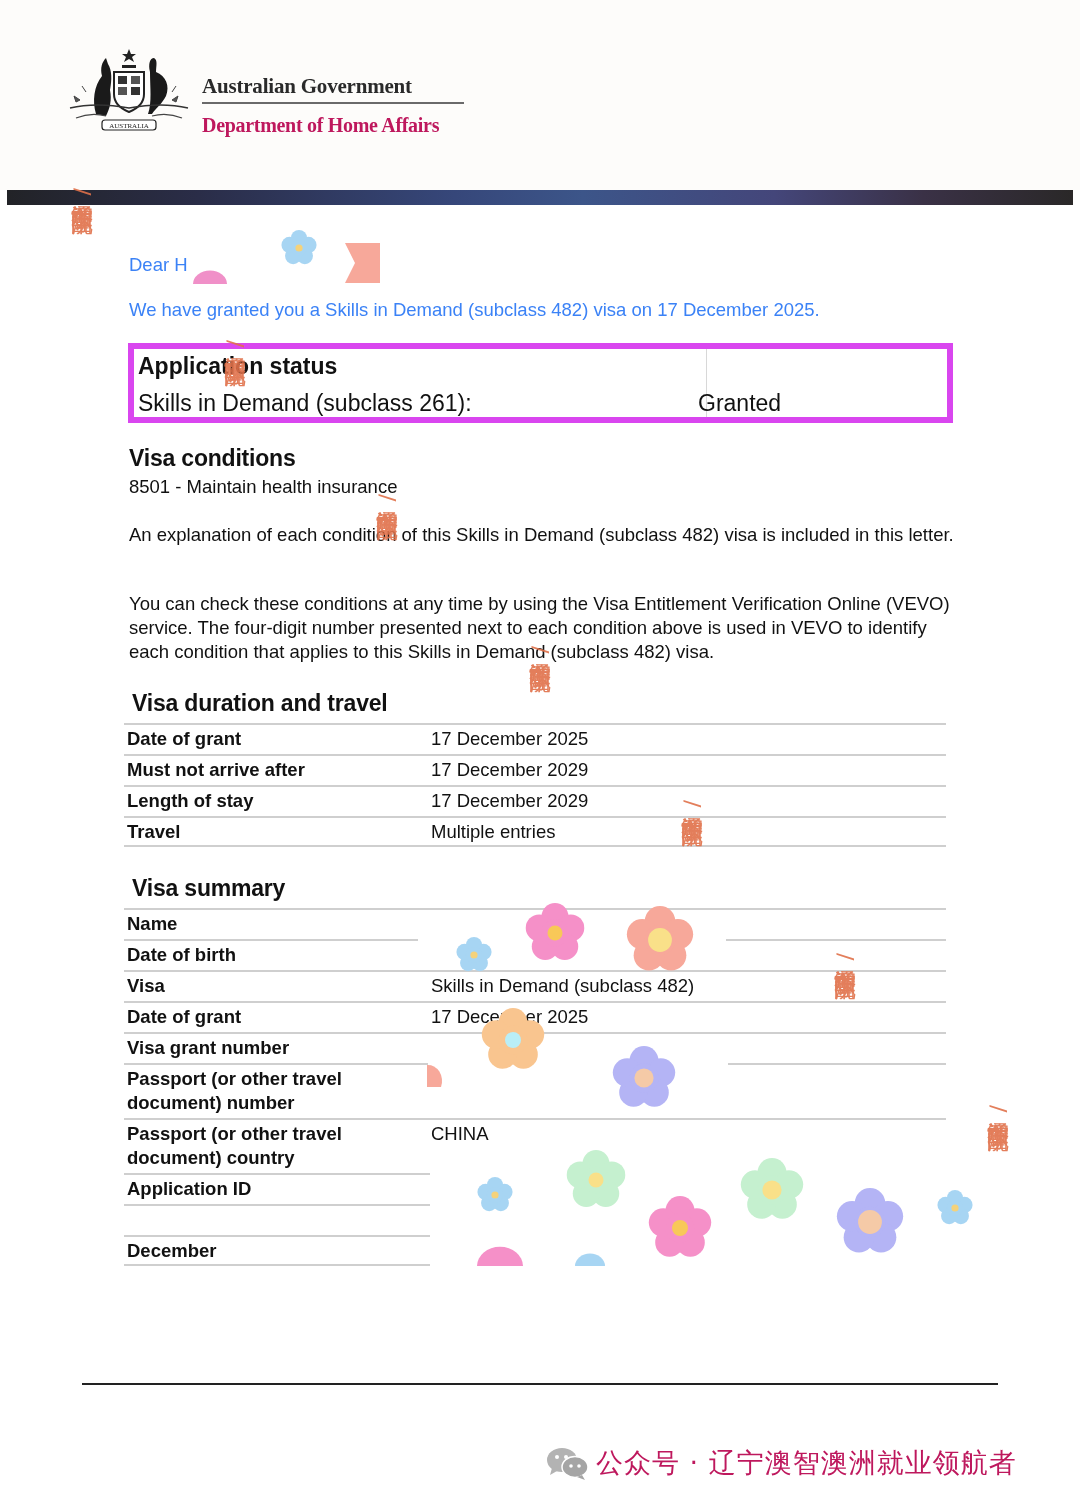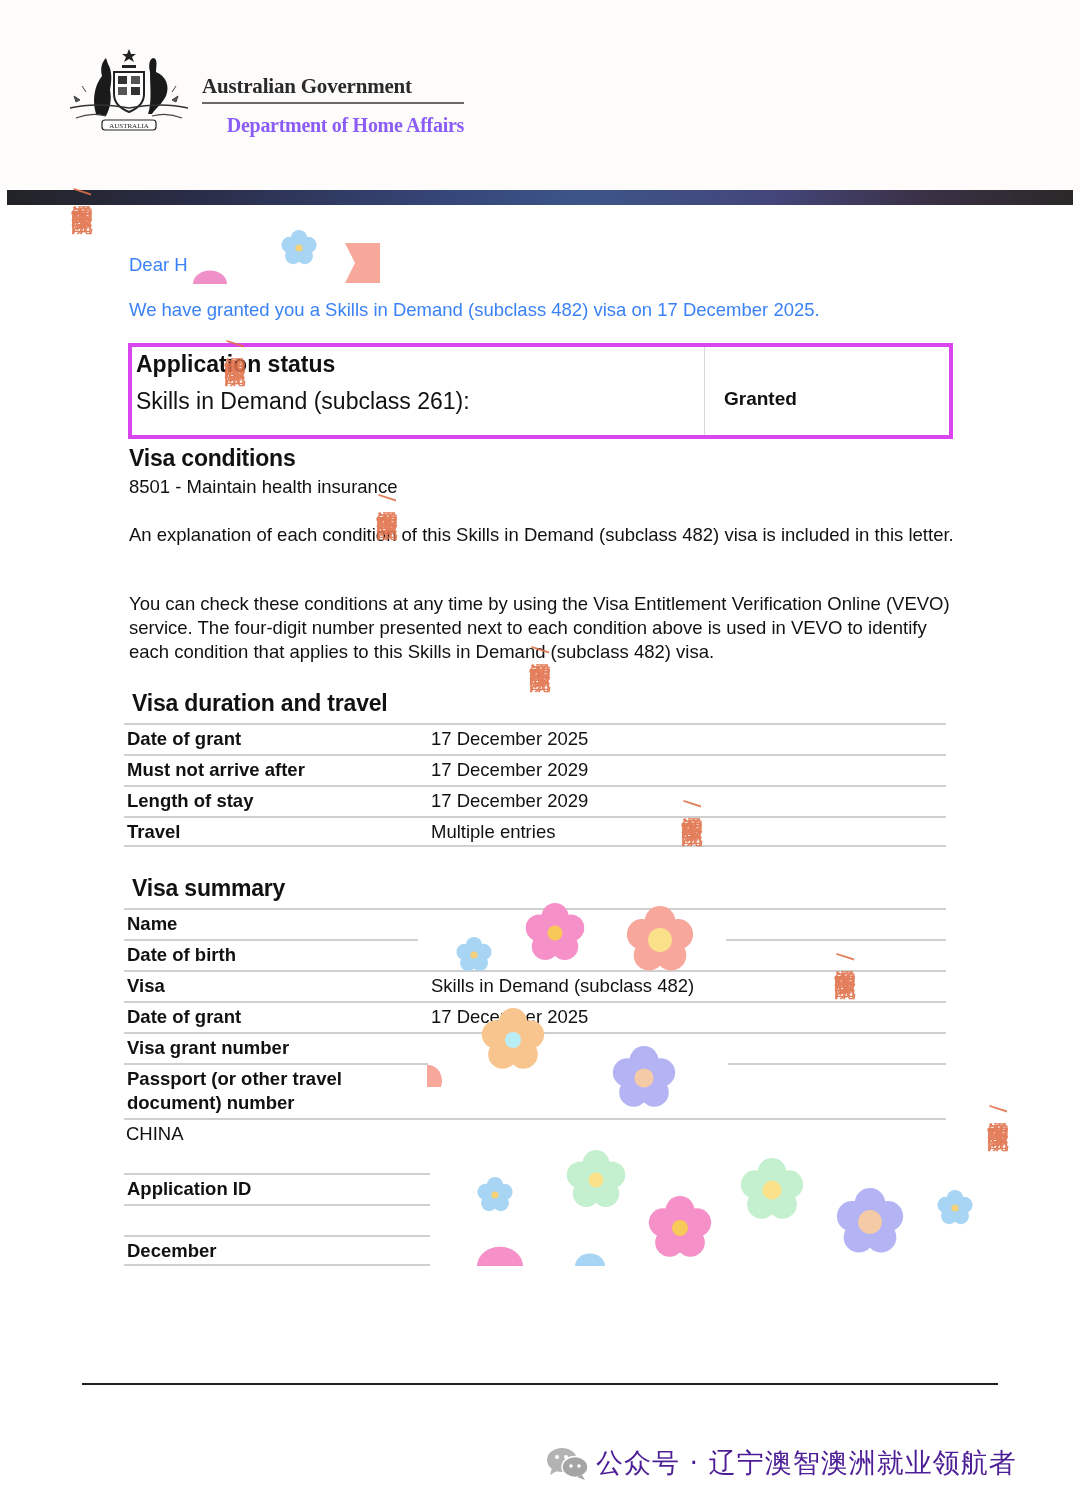--- a/index.html
+++ b/index.html
@@ -4,55 +4,55 @@
 <style>
   * { box-sizing: border-box; margin: 0; padding: 0; }
   html, body { width: 1080px; height: 1507px; background: #ffffff; overflow: hidden; }
   body { position: relative; font-family: "Liberation Sans", sans-serif; color: #111; }
 
   .page-top { position: absolute; left: 0; top: 0; width: 1080px; height: 190px; background: #fdfcfa; }
   .crest { position: absolute; left: 66px; top: 46px; width: 126px; height: 96px; }
   .gov-block { position: absolute; left: 202px; top: 72px; width: 262px; }
   .gov-title { font-family: "Liberation Serif", serif; font-weight: bold; font-size: 21px; color: #2a2a2a; letter-spacing: -0.2px; line-height: 28px; }
   .gov-rule { height: 2px; background: #6a6a6a; margin: 2px 0 8px 0; }
-  .gov-dept { font-family: "Liberation Serif", serif; font-weight: bold; font-size: 20px; color: #8b5cf6; letter-spacing: -0.3px; line-height: 26px; text-align: right; }
+  .gov-dept { font-family: "Liberation Serif", serif; font-weight: bold; font-size: 20px; color: #be185d; letter-spacing: -0.3px; line-height: 26px; }
 
   .banner { position: absolute; left: 7px; top: 190px; width: 1066px; height: 15px;
     background: linear-gradient(90deg, #222327 0%, #2a2d48 18%, #36477a 42%, #3c5589 54%, #44467a 72%, #3a3146 86%, #2a2828 100%); }
 
   .body-text { font-size: 18.5px; line-height: 24px; color: #3b82f6; }
   .greeting { position: absolute; left: 129px; top: 253px; }
   .grant-line { position: absolute; left: 129px; top: 298px; }
 
-  .status-box { position: absolute; left: 128px; top: 343px; width: 825px; height: 96px; border: 4px solid #d946ef; }
+  .status-box { position: absolute; left: 128px; top: 343px; width: 825px; height: 80px; border: 6px solid #d946ef; }
   .status-divider { position: absolute; left: 572px; top: 0; width: 1px; height: 100%; background: #d8d8d8; }
   .status-heading { position: absolute; left: 4px; top: 4px; font-size: 23px; font-weight: bold; }
   .status-label { position: absolute; left: 4px; top: 41px; font-size: 23px; }
-  .status-value { position: absolute; left: 592px; top: 41px; font-size: 19px; font-weight: bold; }
+  .status-value { position: absolute; left: 564px; top: 41px; font-size: 23px; font-weight: normal; }
 
   .section-heading { position: absolute; font-size: 23px; font-weight: bold; letter-spacing: -0.2px; }
   .cond-item { position: absolute; left: 129px; top: 476px; font-size: 18.5px; }
   .para { position: absolute; left: 129px; width: 830px; font-size: 18.5px; line-height: 24px; }
 
   .kv-table { position: absolute; left: 124px; width: 822px; }
   .kv-row { position: relative; border-top: 2px solid #cfcfcf; display: flex; min-height: 31px; }
   .kv-row:last-child { border-bottom: 2px solid #cfcfcf; }
   .kv-key { width: 305px; padding: 2px 0 0 3px; font-size: 18.5px; font-weight: bold; line-height: 24px; }
   .kv-val { flex: 1; padding: 2px 0 0 2px; font-size: 18.5px; line-height: 24px; }
   .kv-row.tall { min-height: 55px; }
 
   .redact-layer { position: absolute; background: #ffffff; }
 
   .stamp { position: absolute; writing-mode: vertical-rl; font-size: 22px; line-height: 24px;
     color: #e0714a; opacity: 0.9; letter-spacing: 0; font-family: "DejaVu Sans", sans-serif; }
 
   .footer-rule { position: absolute; left: 82px; top: 1383px; width: 916px; height: 2px; background: #222; }
   .wechat-footer { position: absolute; left: 546px; top: 1445px; display: flex; align-items: center; gap: 6px; }
   .wechat-icon { width: 44px; height: 34px; }
-  .wechat-text { font-size: 27px; color: #4c1d95; font-family: "DejaVu Sans", sans-serif; letter-spacing: 1px; }
+  .wechat-text { font-size: 27px; color: #be185d; font-family: "DejaVu Sans", sans-serif; letter-spacing: 1px; }
 </style>
 </head>
 <body>
 
 <div class="page-top">
   <svg class="crest" viewBox="0 0 126 96">
     <polygon points="63,3 65,8 70,8 66,11 68,16 63,13 58,16 60,11 56,8 61,8" fill="#222"></polygon>
     <rect x="56" y="19" width="14" height="3" fill="#222"></rect>
     <path d="M48,26 h30 v22 q0,12 -15,18 q-15,-6 -15,-18 z" fill="#fff" stroke="#222" stroke-width="2"></path>
     <rect x="52" y="30" width="9" height="8" fill="#333"></rect>
@@ -130,20 +130,21 @@
   </div>
   <div class="kv-row">
     <div class="kv-key">Visa grant number</div>
     <div class="kv-val"></div>
   </div>
   <div class="kv-row tall">
     <div class="kv-key">Passport (or other travel document) number</div>
     <div class="kv-val"></div>
   </div>
   <div class="kv-row tall">
+    <div class="kv-key">Passport (or other travel document) country</div>
     <div class="kv-val">CHINA</div>
   </div>
   <div class="kv-row">
     <div class="kv-key">Application ID</div>
     <div class="kv-val"></div>
   </div>
   <div class="kv-row">
     <div class="kv-val"></div>
   </div>
   <div class="kv-row">

